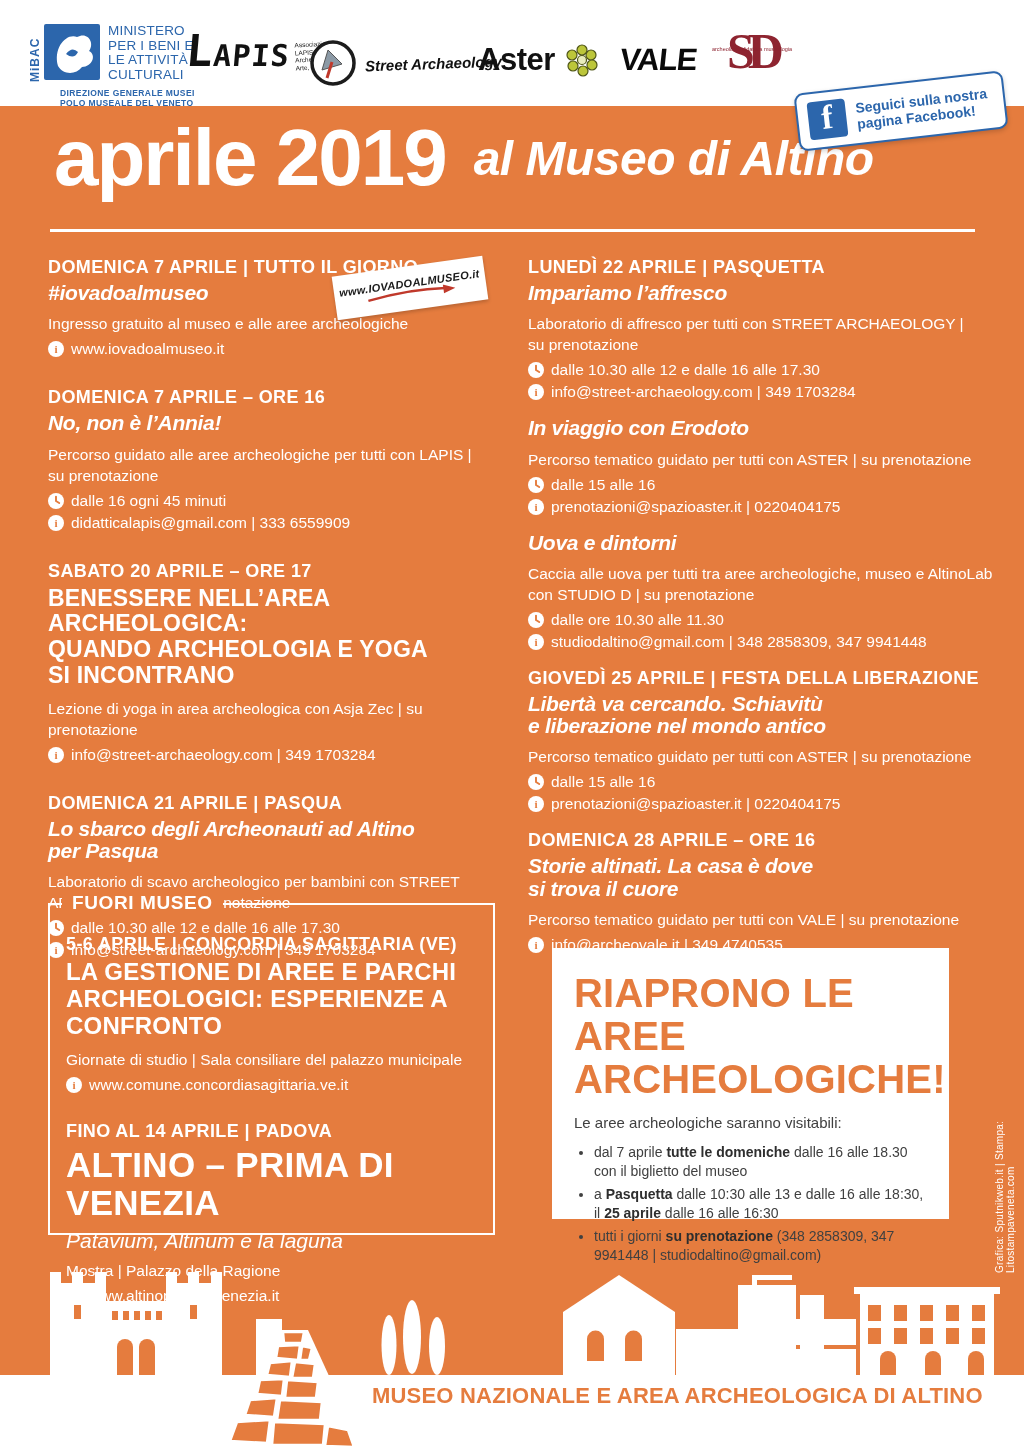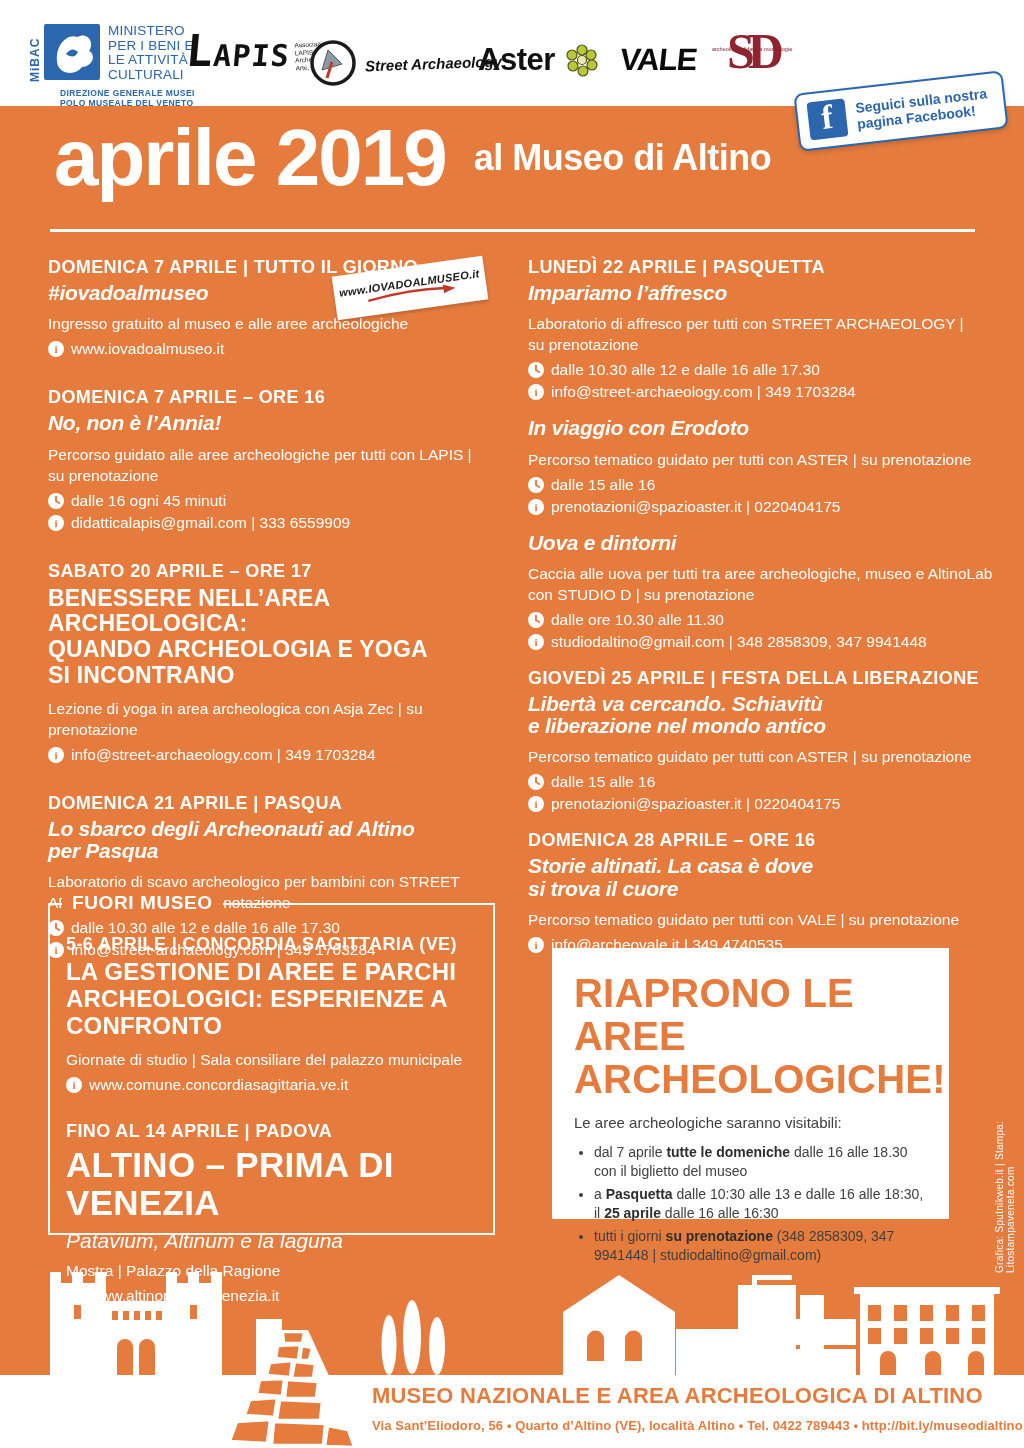--- a/index.html
+++ b/index.html
@@ -46,21 +46,21 @@
       display:flex;align-items:center;gap:10px;box-shadow:0 2px 5px rgba(0,0,0,.18);z-index:5;}
   .fb-sq{width:38px;height:38px;background:var(--blue);border-radius:4px;color:#fff;
          font-family:"Liberation Serif",serif;font-weight:bold;font-size:34px;line-height:34px;
          text-align:center;flex:0 0 auto;}
   .fb-tx{color:var(--blue);font-weight:bold;font-size:14px;line-height:16px;}
 
   
   .band{position:absolute;left:0;top:106px;width:1024px;height:1269px;background:var(--orange);}
   .titlebox{position:absolute;left:54px;top:118px;display:flex;align-items:center;color:#fff;z-index:2;}
   .title-month{font-size:80px;font-weight:bold;letter-spacing:-2px;line-height:1;}
-  .title-sub{font-size:36px;font-weight:bold;margin-left:28px;letter-spacing:-.5px;}
+  .title-sub{font-size:48px;font-weight:bold;font-style:italic;margin-left:28px;letter-spacing:-.5px;}
   .rule{position:absolute;left:50px;top:229px;width:925px;height:3px;background:#fff;z-index:2;}
 
   .col{position:absolute;top:256px;color:#fff;z-index:2;}
   .col-l{left:48px;width:462px;}
   .col-r{left:528px;width:472px;}
   .ev{position:relative;margin-bottom:26px;}
   .col-r .ev{margin-bottom:14px;}
   .ev .date{font-weight:bold;font-size:18px;line-height:22px;letter-spacing:.4px;margin-bottom:4px;}
   .t-script{font-weight:bold;font-style:italic;font-size:21px;line-height:1.06;
             letter-spacing:-.3px;margin:2px 0 9px;}
@@ -484,16 +484,15 @@
       <polygon points="38,70 65,68 62,87 33,85"></polygon>
       <polygon points="68,70 110,72 108,90 65,90"></polygon>
       <polygon points="25,92 58,90 55,113 18,111"></polygon>
       <polygon points="62,92 113,94 111,115 60,115"></polygon>
       <polygon points="116,96 136,100 142,117 113,116"></polygon>
     </g>
   </svg>
 
   <div class="foot-tx">
     <div class="foot-title">MUSEO NAZIONALE E AREA ARCHEOLOGICA DI ALTINO</div>
-    <div class="foot-addr">Via Sant’Eliodoro, 56 • Quarto d’Altino (VE), località Altino • Tel. 0422 789443 • http://bit.ly/museodialtino</div>
   </div>
 
 </div>
 
 </body></html>

